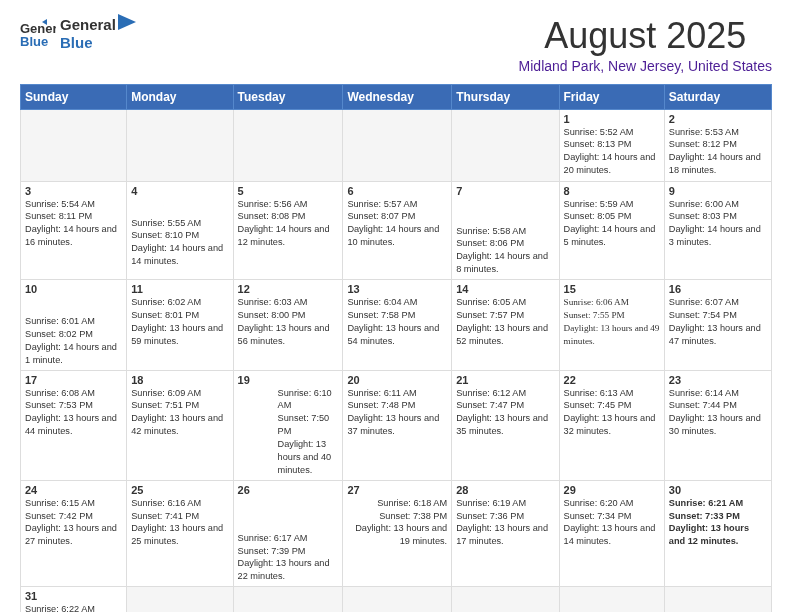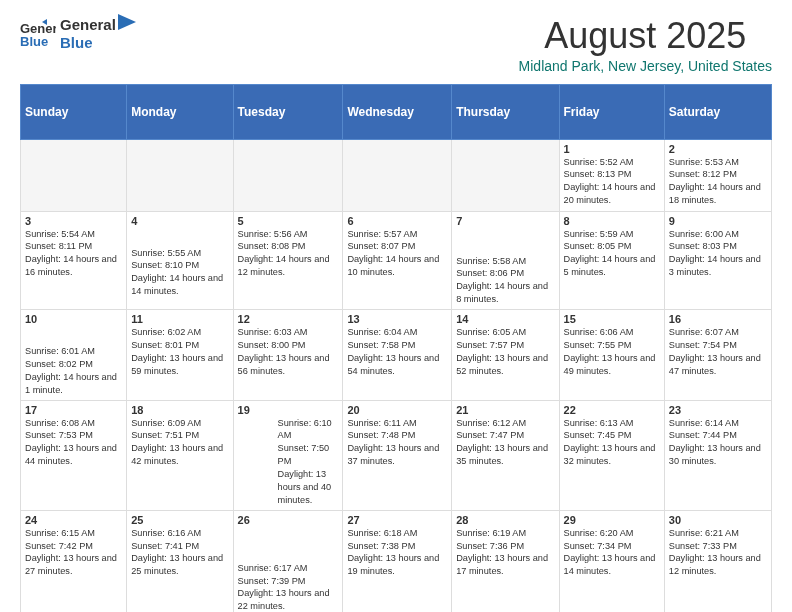--- a/index.html
+++ b/index.html
@@ -33,34 +33,34 @@
       text-align: center;
     }
     .month-title {
       font-size: 36px;
       color: #333;
       font-weight: normal;
       line-height: 1.1;
     }
     .location {
       font-size: 14px;
-      color: #0f766e;
+      color: #4c1d95;
       margin-top: 2px;
     }
     .calendar {
       width: 100%;
       border-collapse: collapse;
       border: 1px solid #ccc;
     }
     .calendar th {
       background-color: #3a6bb5;
       color: #fff;
       font-size: 12px;
       font-weight: bold;
-      padding: 20px 4px;
+      padding: 5px 4px;
       text-align: left;
       border: 1px solid #5588cc;
     }
     .calendar td {
       vertical-align: top;
       font-size: 9.5px;
       color: #333;
       padding: 3px 4px;
       border: 1px solid #ddd;
       width: 113px;
@@ -212,21 +212,21 @@
 Daylight: 13 hours and 54 minutes.</div>
           </td>
           <td>
             <span class="day-number">14</span>
             <div class="day-info" style="white-space: pre-line;">Sunrise: 6:05 AM
 Sunset: 7:57 PM
 Daylight: 13 hours and 52 minutes.</div>
           </td>
           <td>
             <span class="day-number">15</span>
-            <div class="day-info" style="white-space: pre-line;">Sunrise: 6:06 AM
+            <div class="day-info" style="white-space: pre-line; font-family: Liberation Serif, serif;">Sunrise: 6:06 AM
 Sunset: 7:55 PM
 Daylight: 13 hours and 49 minutes.</div>
           </td>
           <td>
             <span class="day-number">16</span>
             <div class="day-info" style="white-space: pre-line;">Sunrise: 6:07 AM
 Sunset: 7:54 PM
 Daylight: 13 hours and 47 minutes.</div>
           </td>
         </tr>
@@ -288,39 +288,39 @@
 Daylight: 13 hours and 25 minutes.</div>
           </td>
           <td>
             <span class="day-number">26</span>
             <div class="day-info" style="white-space: pre-line; margin-top: 36px;">Sunrise: 6:17 AM
 Sunset: 7:39 PM
 Daylight: 13 hours and 22 minutes.</div>
           </td>
           <td>
             <span class="day-number">27</span>
-            <div class="day-info" style="white-space: pre-line;">Sunrise: 6:18 AM
+            <div class="day-info" style="white-space: pre-line; text-align: right;">Sunrise: 6:18 AM
 Sunset: 7:38 PM
 Daylight: 13 hours and 19 minutes.</div>
           </td>
           <td>
             <span class="day-number">28</span>
             <div class="day-info" style="white-space: pre-line;">Sunrise: 6:19 AM
 Sunset: 7:36 PM
 Daylight: 13 hours and 17 minutes.</div>
           </td>
           <td>
             <span class="day-number">29</span>
             <div class="day-info" style="white-space: pre-line;">Sunrise: 6:20 AM
 Sunset: 7:34 PM
 Daylight: 13 hours and 14 minutes.</div>
           </td>
           <td>
             <span class="day-number">30</span>
-            <div class="day-info" style="white-space: pre-line;">Sunrise: 6:21 AM
+            <div class="day-info" style="white-space: pre-line; font-weight: bold;">Sunrise: 6:21 AM
 Sunset: 7:33 PM
 Daylight: 13 hours and 12 minutes.</div>
           </td>
         </tr>
         <tr>
           <td class="last-row">
             <span class="day-number">31</span>
             <div class="day-info" style="white-space: pre-line;">Sunrise: 6:22 AM
 Sunset: 7:31 PM
 Daylight: 13 hours and 9 minutes.</div>

